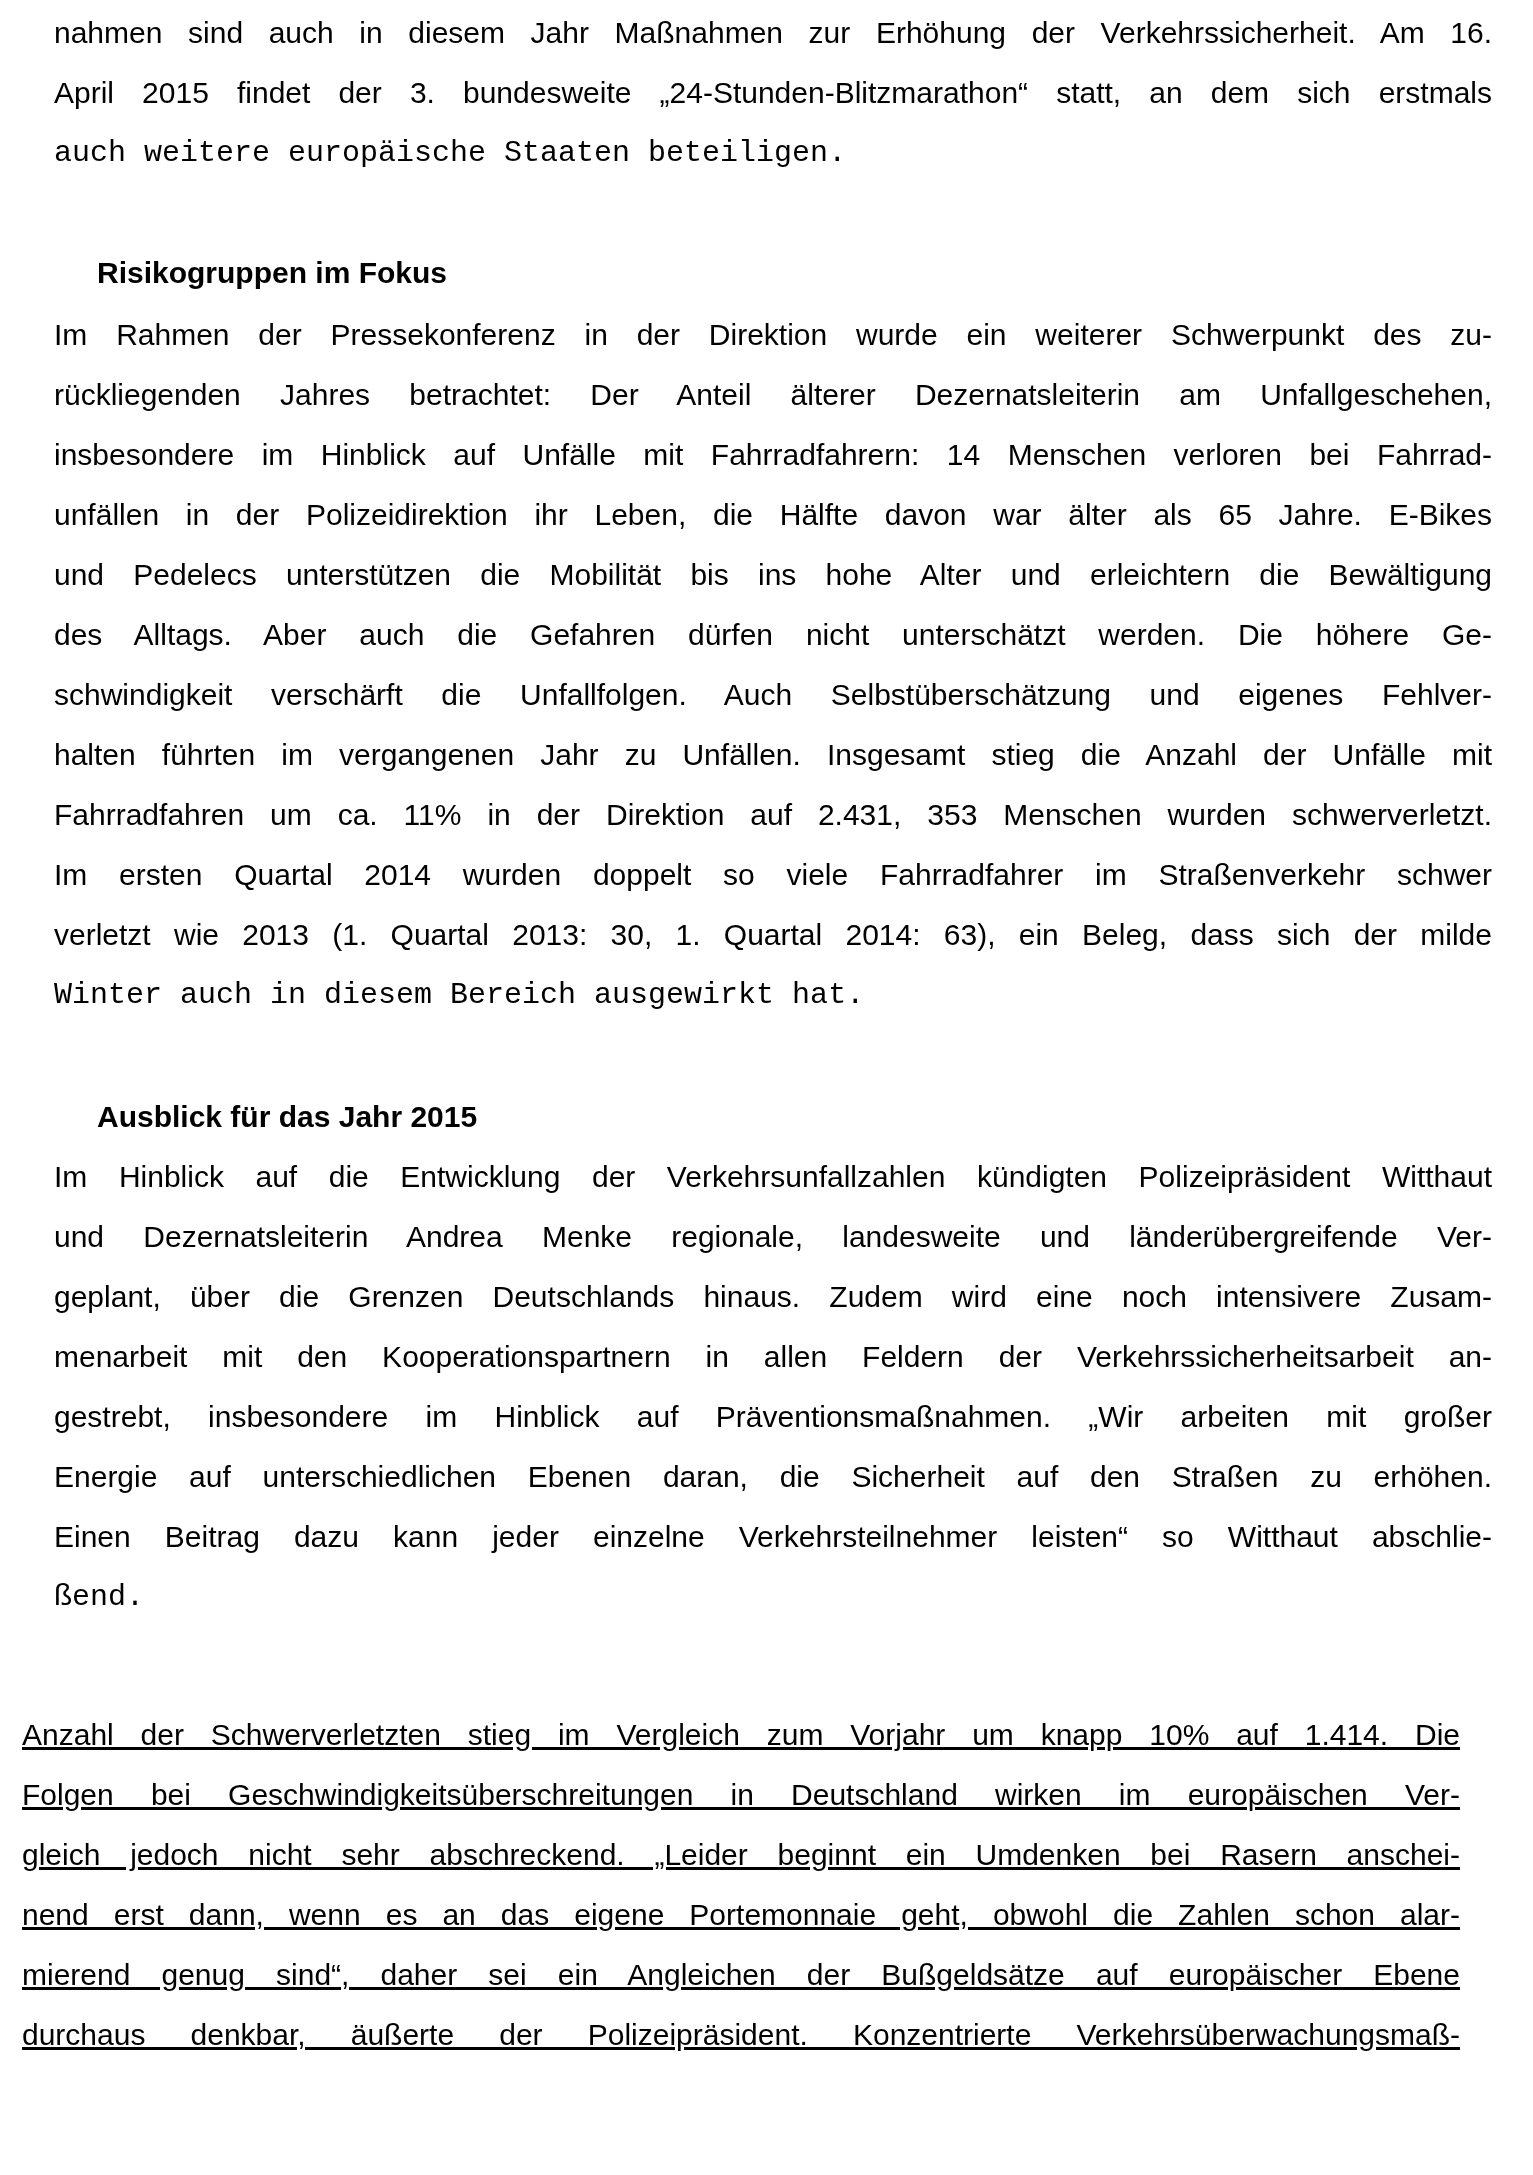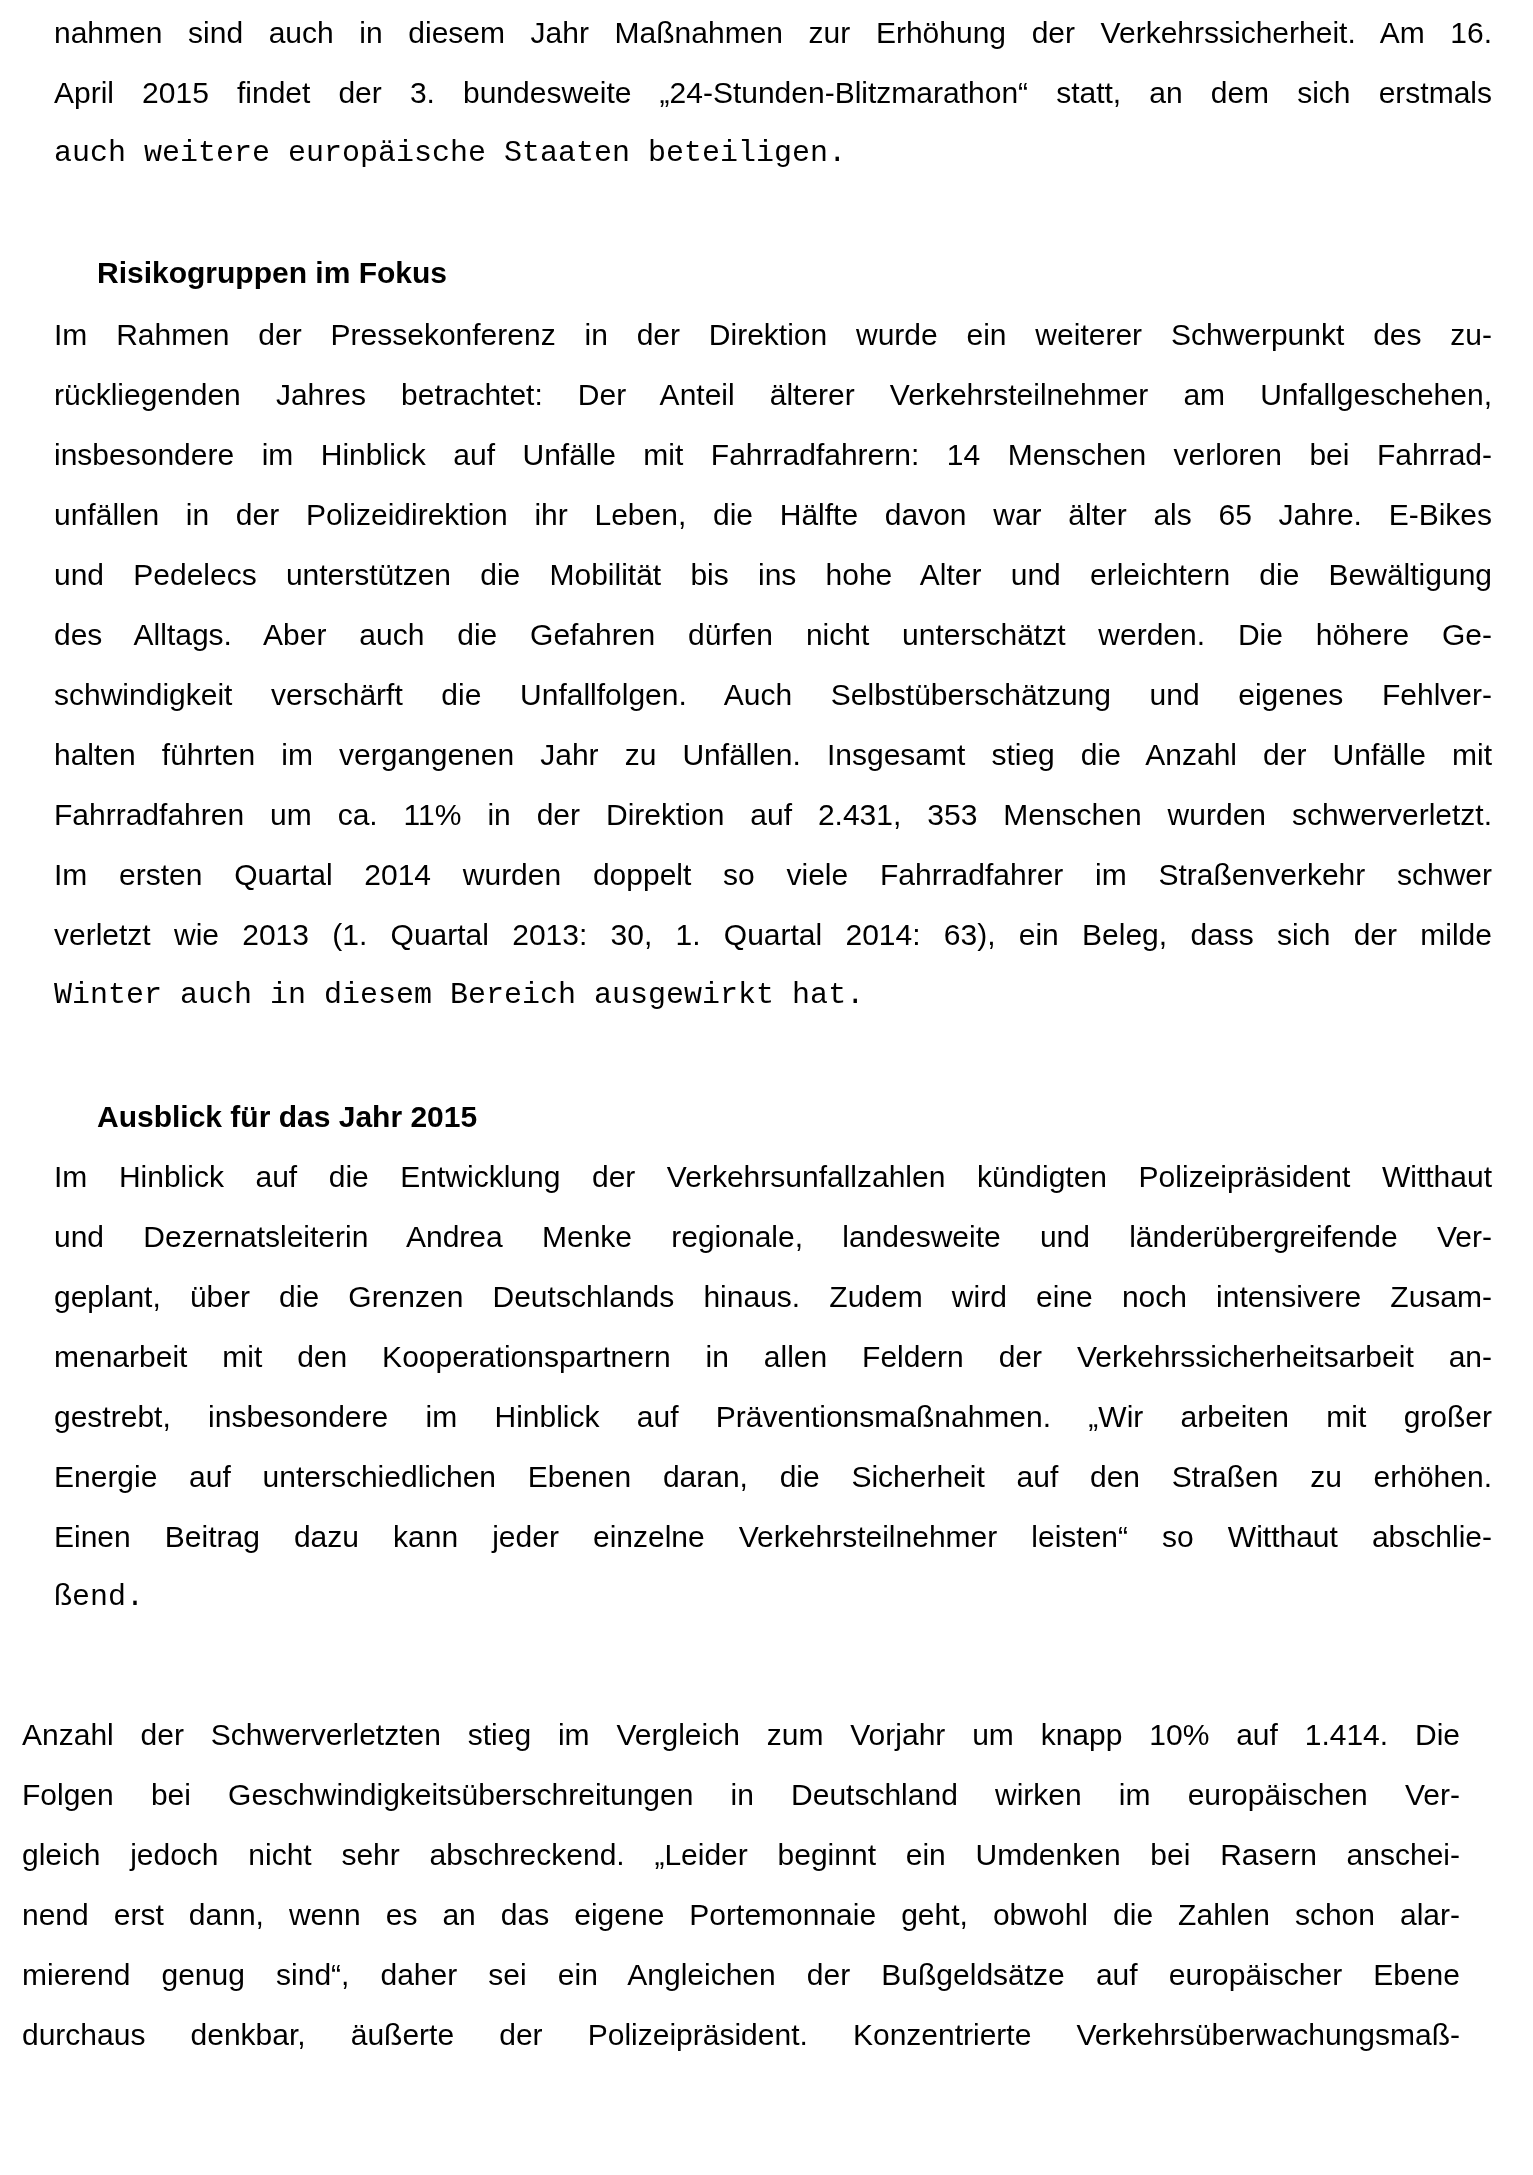--- a/index.html
+++ b/index.html
@@ -1,40 +1,40 @@
 <!DOCTYPE html>
 <html><head>
 <meta charset="utf-8">
 <style>
   html, body { margin: 0; padding: 0; background: #ffffff; }
   body { width: 1533px; height: 2175px; position: relative; overflow: hidden;
          font-family: "Liberation Sans", sans-serif; color: #000000; }
   .block { position: absolute; }
   .blk-main { left: 54px; width: 1438px; }
-  .blk-final { left: 22px; width: 1438px; }
+  .blk-final { left: 22px; width: 1438px; text-decoration: underline; }
   .line { display: block; height: 60px; line-height: 60px; font-size: 30px;
           white-space: nowrap; text-align: justify; text-align-last: justify; }
   .line.last { text-align-last: left; font-family: Liberation Mono, monospace; }
   .heading { display: block; height: 60px; line-height: 60px; font-size: 30px;
              font-weight: bold; white-space: nowrap; margin-left: 43px; }
 </style>
 </head>
 <body>
 
 <div class="block blk-main" style="top:3px;">
   <span class="line">nahmen sind auch in diesem Jahr Maßnahmen zur Erhöhung der Verkehrssicherheit. Am 16.</span>
   <span class="line">April 2015 findet der 3. bundesweite „24-Stunden-Blitzmarathon“ statt, an dem sich erstmals</span>
   <span class="line last">auch weitere europäische Staaten beteiligen.</span>
 </div>
 
 <div class="block blk-main" style="top:243px;">
   <span class="heading">Risikogruppen im Fokus</span>
   <div style="margin-top:2px;">
     <span class="line">Im Rahmen der Pressekonferenz in der Direktion wurde ein weiterer Schwerpunkt des zu-</span>
-    <span class="line">rückliegenden Jahres betrachtet: Der Anteil älterer Verkehrsteilnehmer am Unfallgeschehen,</span>
+    <span class="line">rückliegenden Jahres betrachtet: Der Anteil älterer Dezernatsleiterin am Unfallgeschehen,</span>
     <span class="line">insbesondere im Hinblick auf Unfälle mit Fahrradfahrern: 14 Menschen verloren bei Fahrrad-</span>
     <span class="line">unfällen in der Polizeidirektion ihr Leben, die Hälfte davon war älter als 65 Jahre. E-Bikes</span>
     <span class="line">und Pedelecs unterstützen die Mobilität bis ins hohe Alter und erleichtern die Bewältigung</span>
     <span class="line">des Alltags. Aber auch die Gefahren dürfen nicht unterschätzt werden. Die höhere Ge-</span>
     <span class="line">schwindigkeit verschärft die Unfallfolgen. Auch Selbstüberschätzung und eigenes Fehlver-</span>
     <span class="line">halten führten im vergangenen Jahr zu Unfällen. Insgesamt stieg die Anzahl der Unfälle mit</span>
     <span class="line">Fahrradfahren um ca. 11% in der Direktion auf 2.431, 353 Menschen wurden schwerverletzt.</span>
     <span class="line">Im ersten Quartal 2014 wurden doppelt so viele Fahrradfahrer im Straßenverkehr schwer</span>
     <span class="line">verletzt wie 2013 (1. Quartal 2013: 30, 1. Quartal 2014: 63), ein Beleg, dass sich der milde</span>
     <span class="line last">Winter auch in diesem Bereich ausgewirkt hat.</span>

